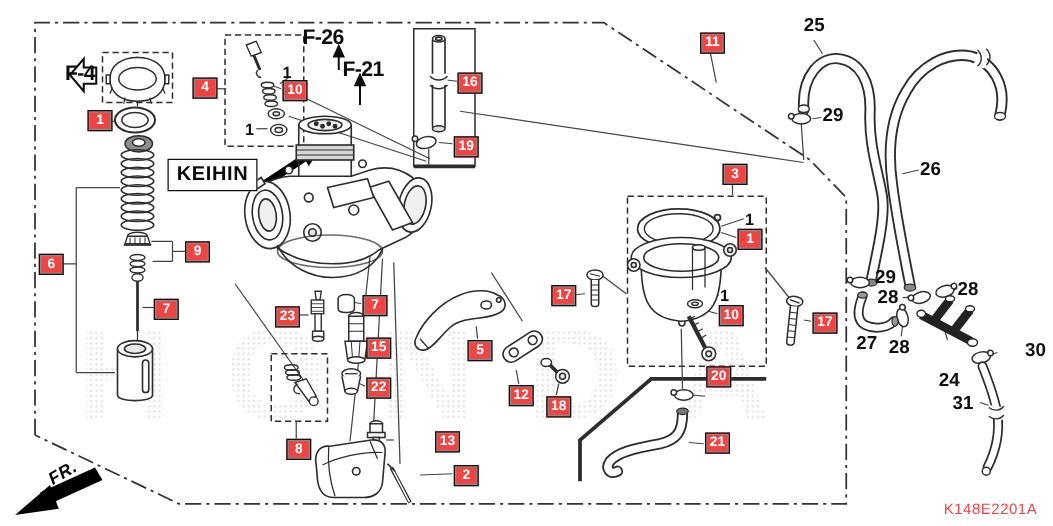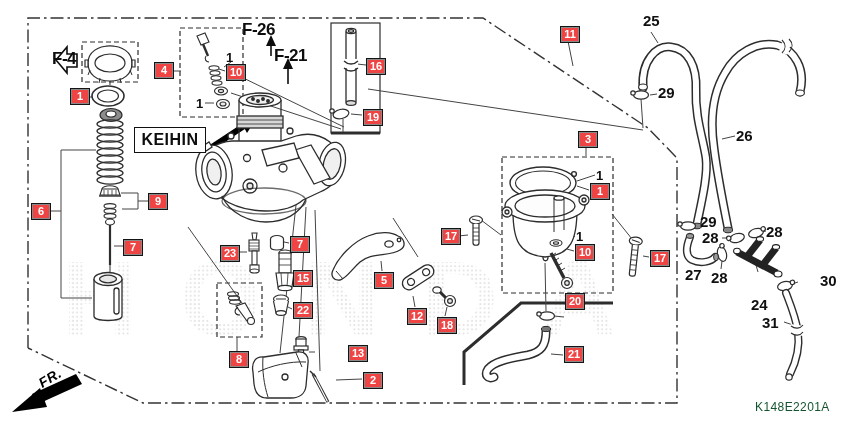--- a/index.html
+++ b/index.html
@@ -13,21 +13,21 @@
   .callout-plain{position:absolute;color:#101010;font:bold 15px/15px "Liberation Sans",sans-serif;
      white-space:nowrap;}
   .frame-ref{position:absolute;color:#0d0d0d;font:bold 17px/17px "Liberation Sans",sans-serif;
      letter-spacing:-0.5px;white-space:nowrap;}
   #ref-f4{left:33px;top:50px;margin-left:19px;}
   #ref-f26{left:242px;top:21px;}
   #ref-f21{left:274px;top:47px;}
   .keihin-plate{position:absolute;left:134px;top:127px;width:70px;height:24px;background:#fff;
      border:1.7px solid #101010;color:#0d0d0d;font:bold 16px/24px "Liberation Sans",sans-serif;
      text-align:center;letter-spacing:0.5px;}
-  .drawing-code{position:absolute;left:755px;top:401px;color:#14532d;
+  .drawing-code{position:absolute;left:755px;top:401px;color:#ef4444;
      font:12px/12px "Liberation Sans",sans-serif;letter-spacing:0.4px;}
   .fr-label{position:absolute;left:36px;top:378px;color:#000;
      font:bold italic 14px/14px "Liberation Sans",sans-serif;
      transform:rotate(-31deg);transform-origin:left top;letter-spacing:0.5px;}
 </style>
 </head>
 <body>
 
 <div class="stage">
 

